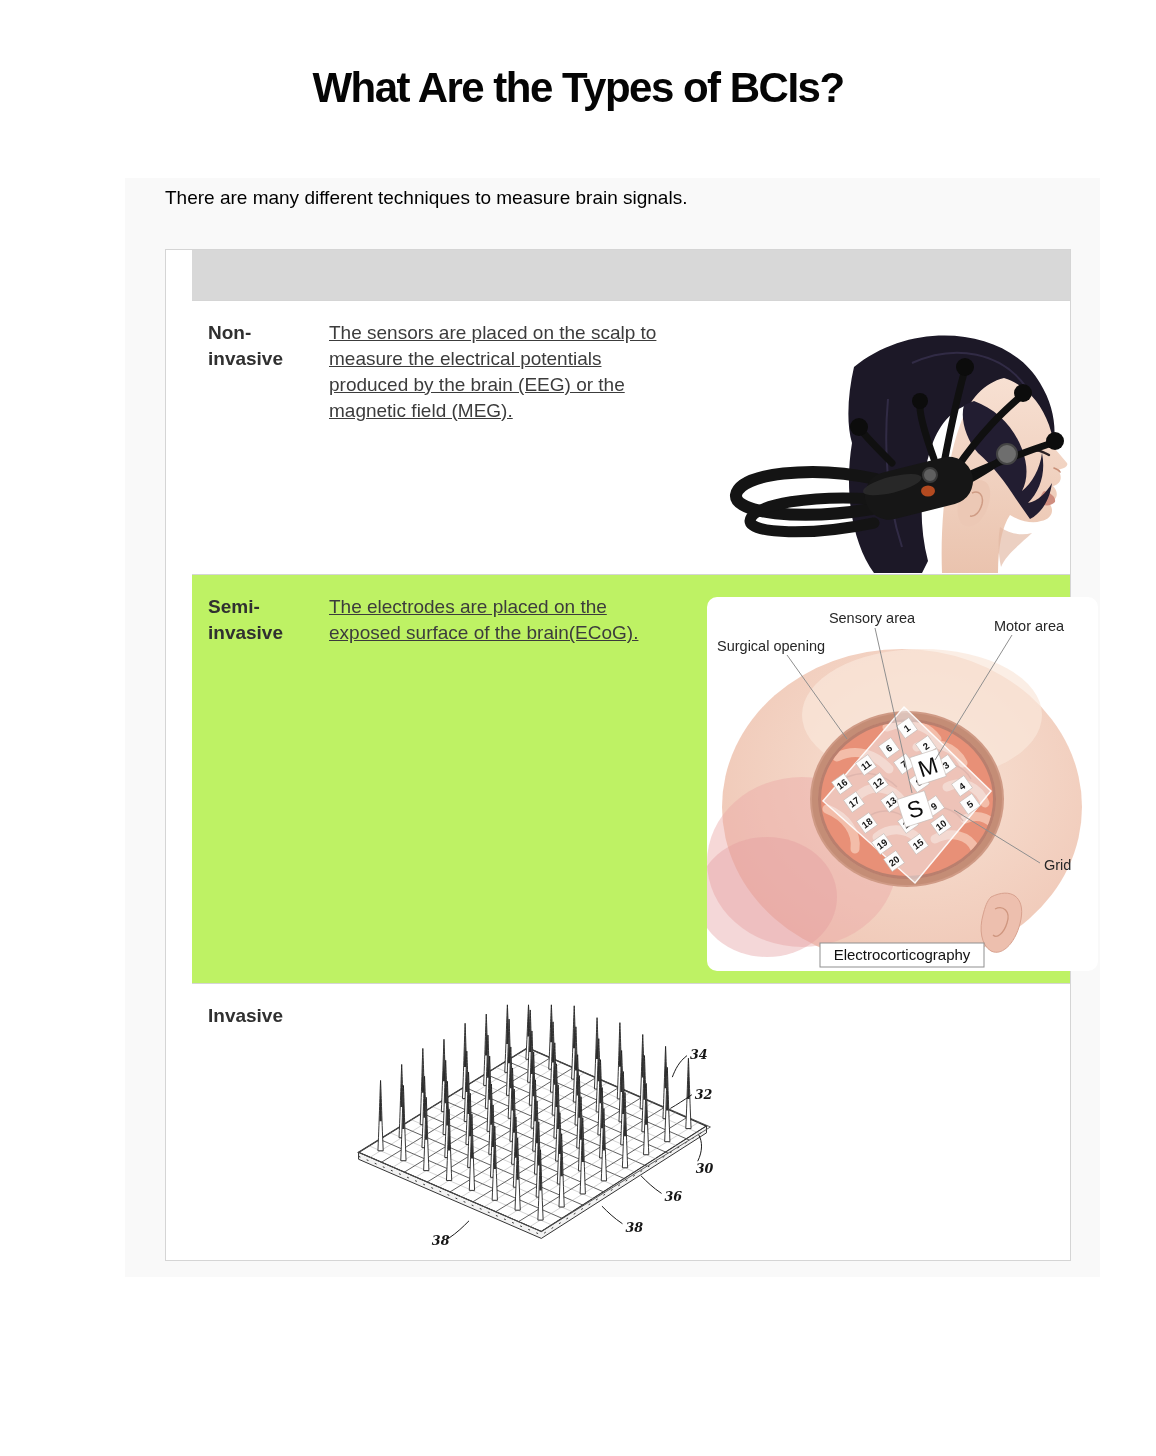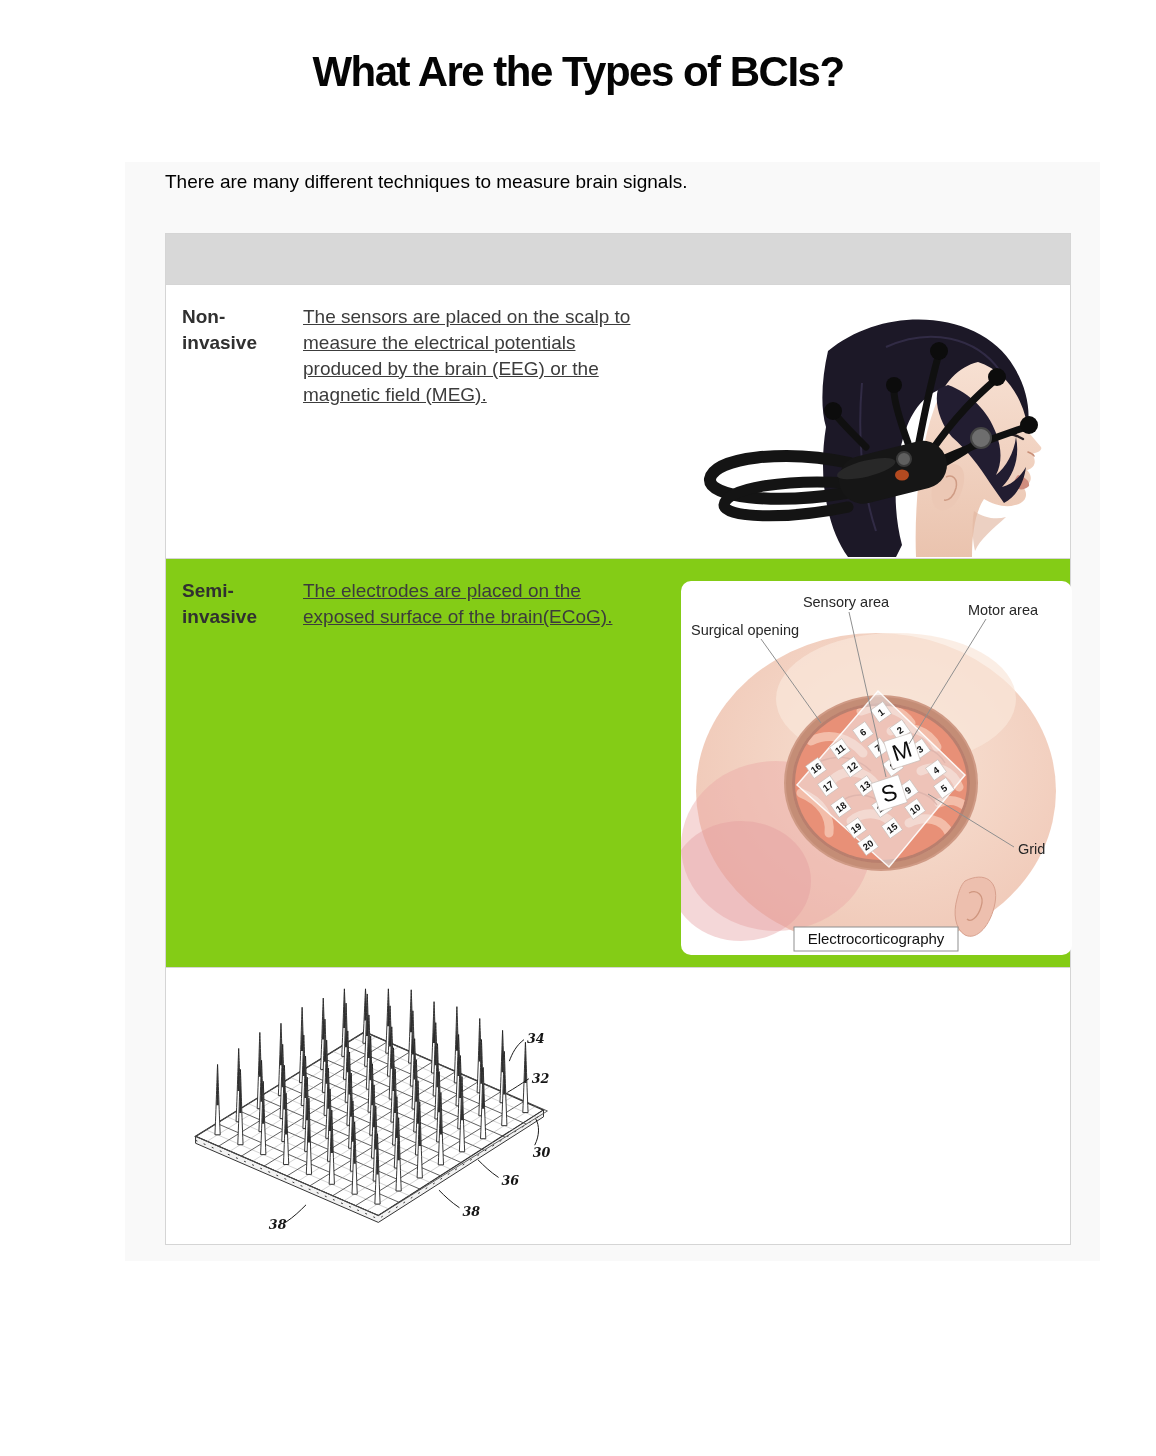--- a/index.html
+++ b/index.html
@@ -3,34 +3,34 @@
 <meta charset="utf-8">
 <style>
   * { box-sizing: border-box; }
   html,body { margin:0; padding:0; }
   body {
     width:1156px; height:1456px; background:#ffffff;
     font-family:"Liberation Sans","DejaVu Sans",sans-serif;
     color:#3f3f3f;
   }
   h1.page-title {
-    margin:0; padding-top:48px; text-align:center;
+    margin:16px; padding-top:48px; text-align:center;
     font-size:42px; line-height:48px; font-weight:bold;
     letter-spacing:-1.5px; color:#050505;
   }
   .content {
     margin:66px 0 0 125px; width:975px;
     background:#f9f9f9;
     padding:6px 29px 16px 40px;
   }
   .content p { margin:0 0 38px 0; font-size:19px; line-height:27px; color:#000000; }
-  .bci-table { margin-top:38px; border:1px solid #d5d5d5; background:#fff; }
+  .bci-table { margin-top:38px; border:1px solid #d5d5d5; background:#fff;padding-left:26px; }
   .thead { height:50px; background:#d8d8d8; }
   .row { display:grid; grid-template-columns:137px 358px 1fr; border-top:1px solid #d5d5d5; }
-  .row.alt { background:#84cc16; }
+  .row.alt { background:#bef264; }
   .row.r1 { min-height:274px; }
   .row.r2 { min-height:409px; }
   .row.r3 { min-height:277px; }
   .cell.label { padding:19px 28px 0 16px; font-weight:bold; font-size:19px; line-height:26px; color:#303030; }
   .cell.desc  { padding:19px 13px 0 0; font-size:19px; line-height:26px; color:#3c3c3c;text-decoration:underline; }
   .cell.fig   { position:relative; }
   .fig-eeg svg   { display:block; width:380px; height:270px; margin:2px 0 0 29px; }
   .fig-ecog { width:391px; margin:22px 0 0 20px; background:#ffffff; border-radius:10px; overflow:hidden; }
   .fig-ecog svg { display:block; width:391px; height:374px; }
   .fig-array svg { display:block; width:411px; height:259px; margin:13px 0 0 0; }
@@ -276,20 +276,21 @@
               <g>
                 <rect x="113" y="346" width="164" height="24" fill="#ffffff" stroke="#8f8f8f" stroke-width="1"></rect>
                 <text x="195" y="363" text-anchor="middle" font-size="15" fill="#111111">Electrocorticography</text>
               </g>
             </svg>
           </div>
         </div>
       </div>
 
       <div class="row r3">
+        <div class="cell label">Invasive</div>
         <div class="cell fig fig-array">
           <svg viewBox="0 0 420 265" xmlns="http://www.w3.org/2000/svg">
 
             <g>
               <polygon points="30,159 203,52 386,132 217,240" fill="#ffffff" stroke="#2e2e2e" stroke-width="1.4"></polygon>
               <path d="M30,159 L30,166 L217,247 L386,139 L386,132 L217,240 Z" fill="#f2f2f2" stroke="#2e2e2e" stroke-width="1"></path>
               <path d="M30,163 L217,243.5 L386,135.5" fill="none" stroke="#333" stroke-width="1" stroke-dasharray="2,7"></path>
             </g>
             <g>
                 <line x1="30" y1="159" x2="203" y2="52" stroke="#4a4a4a" stroke-width="0.9"></line>

